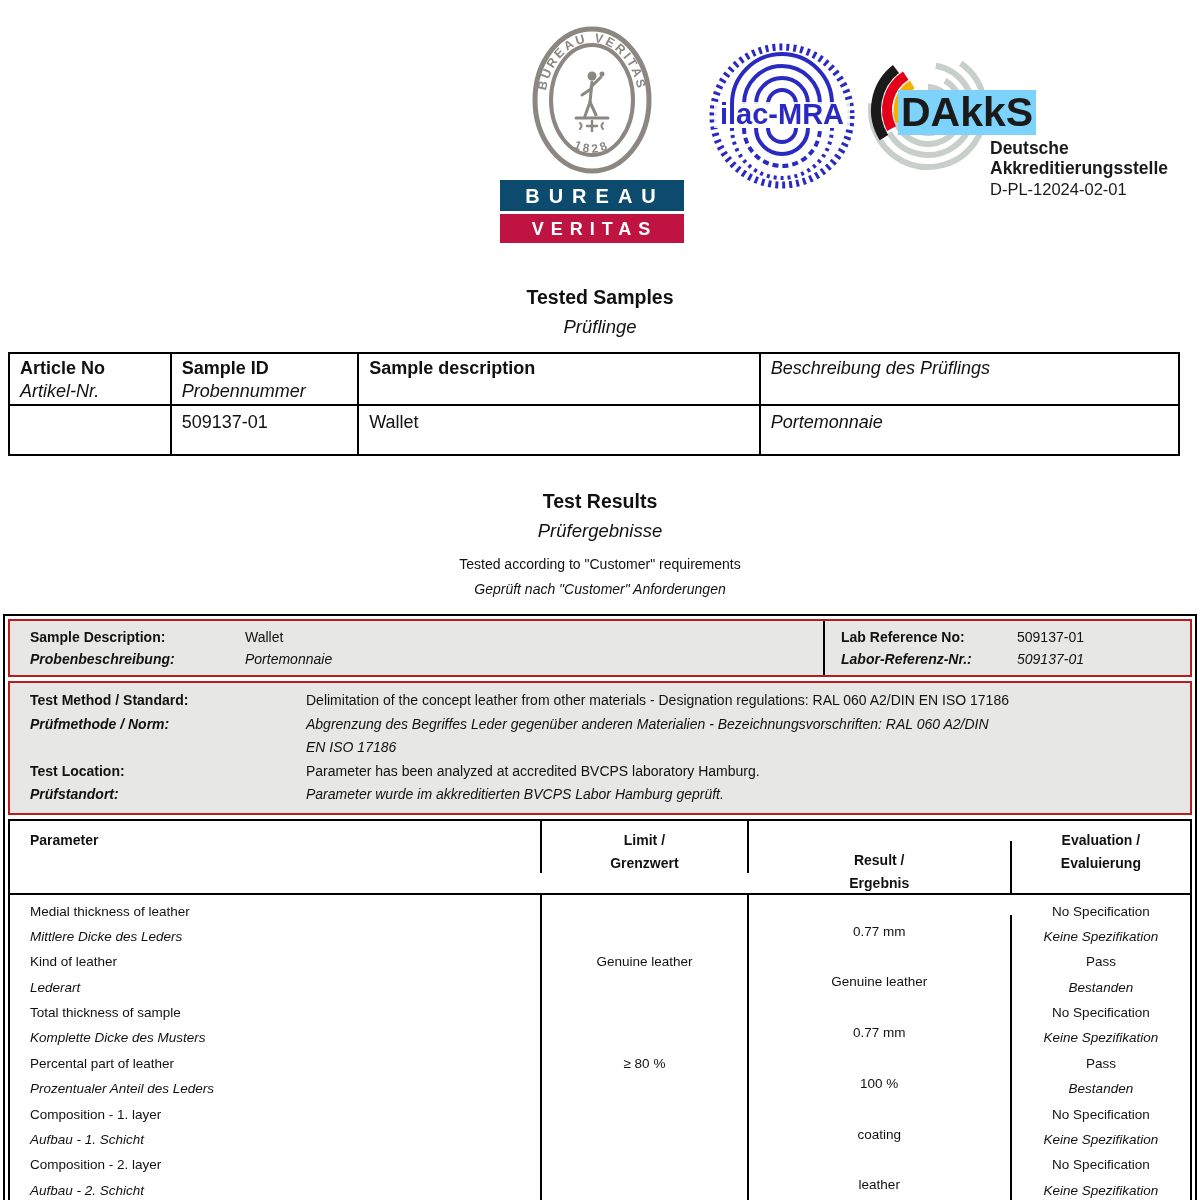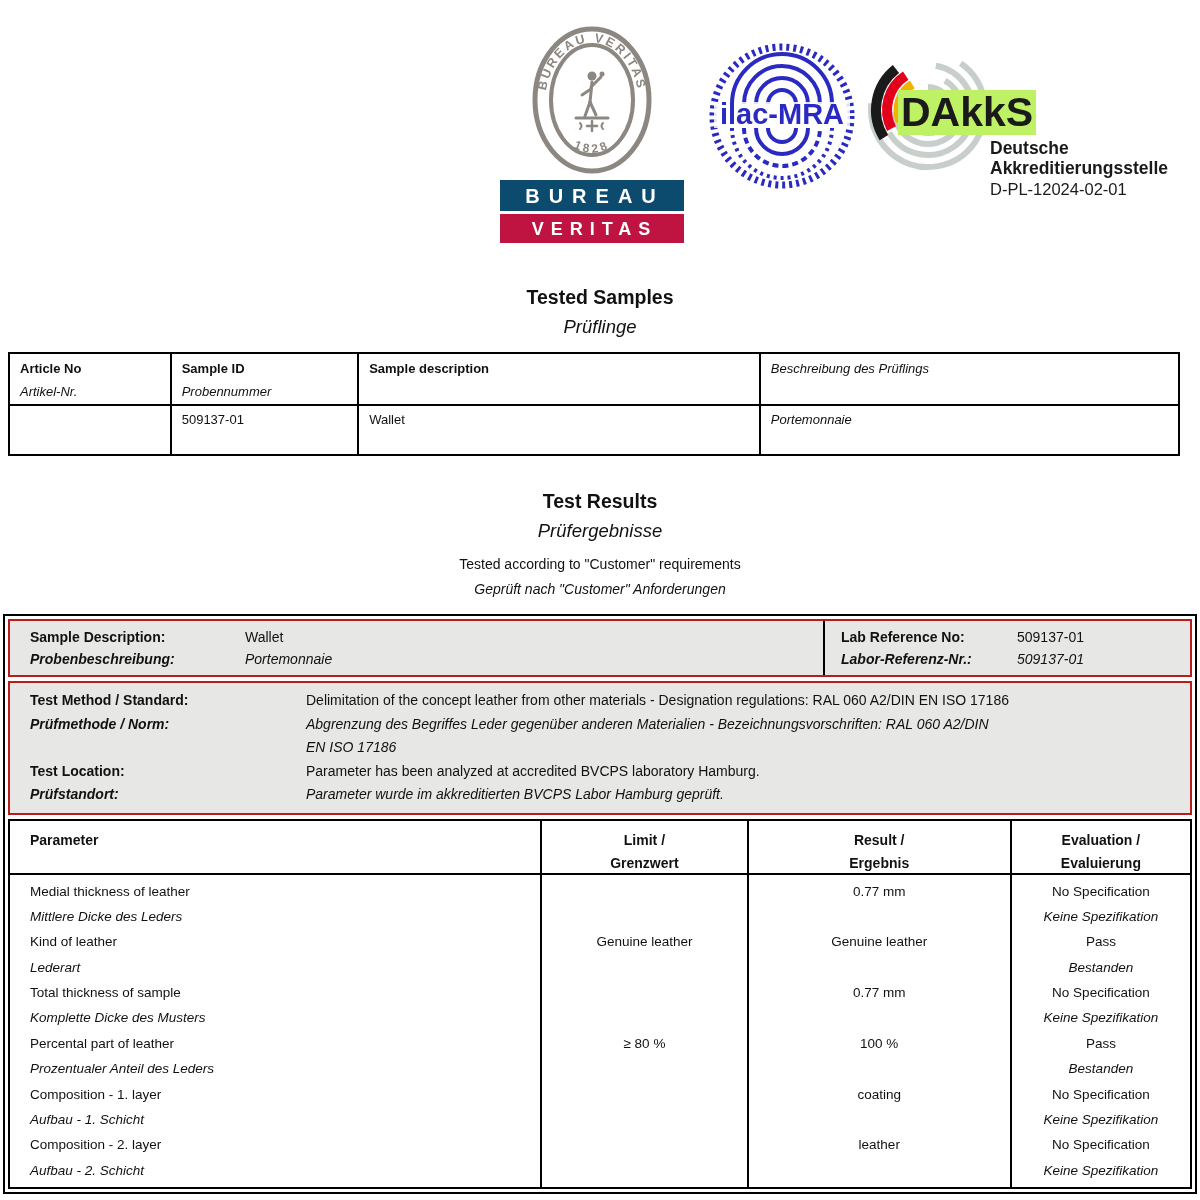--- a/index.html
+++ b/index.html
@@ -13,37 +13,37 @@
   
   .logos { position:relative; height:266px; }
   .bv-logo { position:absolute; left:500px; top:26px; width:184px; text-align:center; }
   .bv-emblem { display:block; margin:0 auto; }
   .bv-bar { color:#fff; font-weight:bold; text-align:center; line-height:1; }
   .bv-bar.bureau { background:#0c4a6e; font-size:20px; letter-spacing:9px; padding:6px 0 5px 6px; margin-top:6px; }
   .bv-bar.veritas { background:#bf1342; font-size:18px; letter-spacing:7px; padding:6px 0 5px 5px; margin-top:3px; }
   .ilac-logo { position:absolute; left:706px; top:40px; width:152px; height:152px; }
   .dakks-logo { position:absolute; left:856px; top:44px; width:344px; height:176px; }
   .dakks-arcs { position:absolute; left:0; top:2px; }
-  .dakks-name { position:absolute; left:42px; top:46px; font-size:41px; font-weight:bold; background:#bef264; line-height:1; padding:2px 3px; color:#1a1a1a; }
+  .dakks-name { position:absolute; left:42px; top:46px; font-size:41px; font-weight:bold; background:#7dd3fc; line-height:1; padding:2px 3px; color:#1a1a1a; }
   .dakks-sub { position:absolute; left:134px; top:94px; }
   .dakks-sub .l1, .dakks-sub .l2 { font-weight:bold; font-size:17.5px; line-height:20px; color:#1a1a1a; }
   .dakks-sub .l3 { font-size:16.5px; line-height:22px; color:#1a1a1a; }
 
   
   .section-title { text-align:center; font-weight:bold; font-size:19.5px; line-height:23px; }
   .section-sub { text-align:center; font-style:italic; font-size:18.5px; line-height:21px; margin-top:7px; }
   .ts-title { margin-top:20px; }
   .tr-title { margin-top:34px; }
   .note { text-align:center; font-size:14px; line-height:16px; }
   .note.en { margin-top:15px; }
   .note.de { margin-top:9px; font-style:italic; }
 
   
   table.samples { width:1172px; margin:15px 0 0 8px; border-collapse:collapse; table-layout:fixed; }
-  .samples td { border:2px solid #000; vertical-align:top; padding:6px 10px 4px; font-size:13px; }
+  .samples td { border:2px solid #000; vertical-align:top; padding:6px 10px 4px; font-size:18px; }
   .samples .c1 { width:157px; } .samples .c2 { width:182px; } .samples .c3 { width:390px; } .samples .c4 { width:407px; }
   .samples .hen { font-weight:bold; line-height:17px; }
   .samples .hde { font-style:italic; line-height:17px; margin-top:6px; }
   .samples tr.hdr td { height:52px; }
   .samples tr.dat td { height:50px; }
   .samples .it { font-style:italic; }
 
   
   .results-frame { margin:17px 3px 0; border:2px solid #000; padding:3px; }
   .gray-box { border:2px solid #b91c1c; background:#e7e7e5; display:flex; font-size:14px; }
@@ -63,21 +63,21 @@
   .box2 .values { flex:1; padding-right:10px; }
   .box2 .values div { line-height:23.5px; }
   .box2 .values div.de { font-style:italic; }
 
   
   .param-table { margin-top:4px; border:2px solid #000; }
   .p-head { display:flex; border-bottom:2px solid #000; }
   .p-head > div { padding-top:8px; height:52px; font-weight:bold; font-size:14px; line-height:23px; }
   .colw1 { flex:0 0 45.1%; border-right:2px solid #000; }
   .colw2 { flex:0 0 17.5%; border-right:2px solid #000; text-align:center; }
-  .colw3 { flex:0 0 22.3%; border-right:2px solid #000; text-align:center; }
+  .colw3 { flex:0 0 22.3%; border-right:2px solid #000; text-align:center;margin-top:20px; }
   .colw4 { flex:1; text-align:center; }
   .ph-param { padding-left:20px; }
   .p-body { display:flex; }
   .p-body > div { padding:4px 0 4px; }
   .p-body .pc1 { padding-left:20px; }
   .p-body .line { height:25.4px; line-height:25.4px; font-size:13.5px; white-space:nowrap; }
   .p-body .de-line { font-style:italic; }
 </style>
 </head>
 <body>

